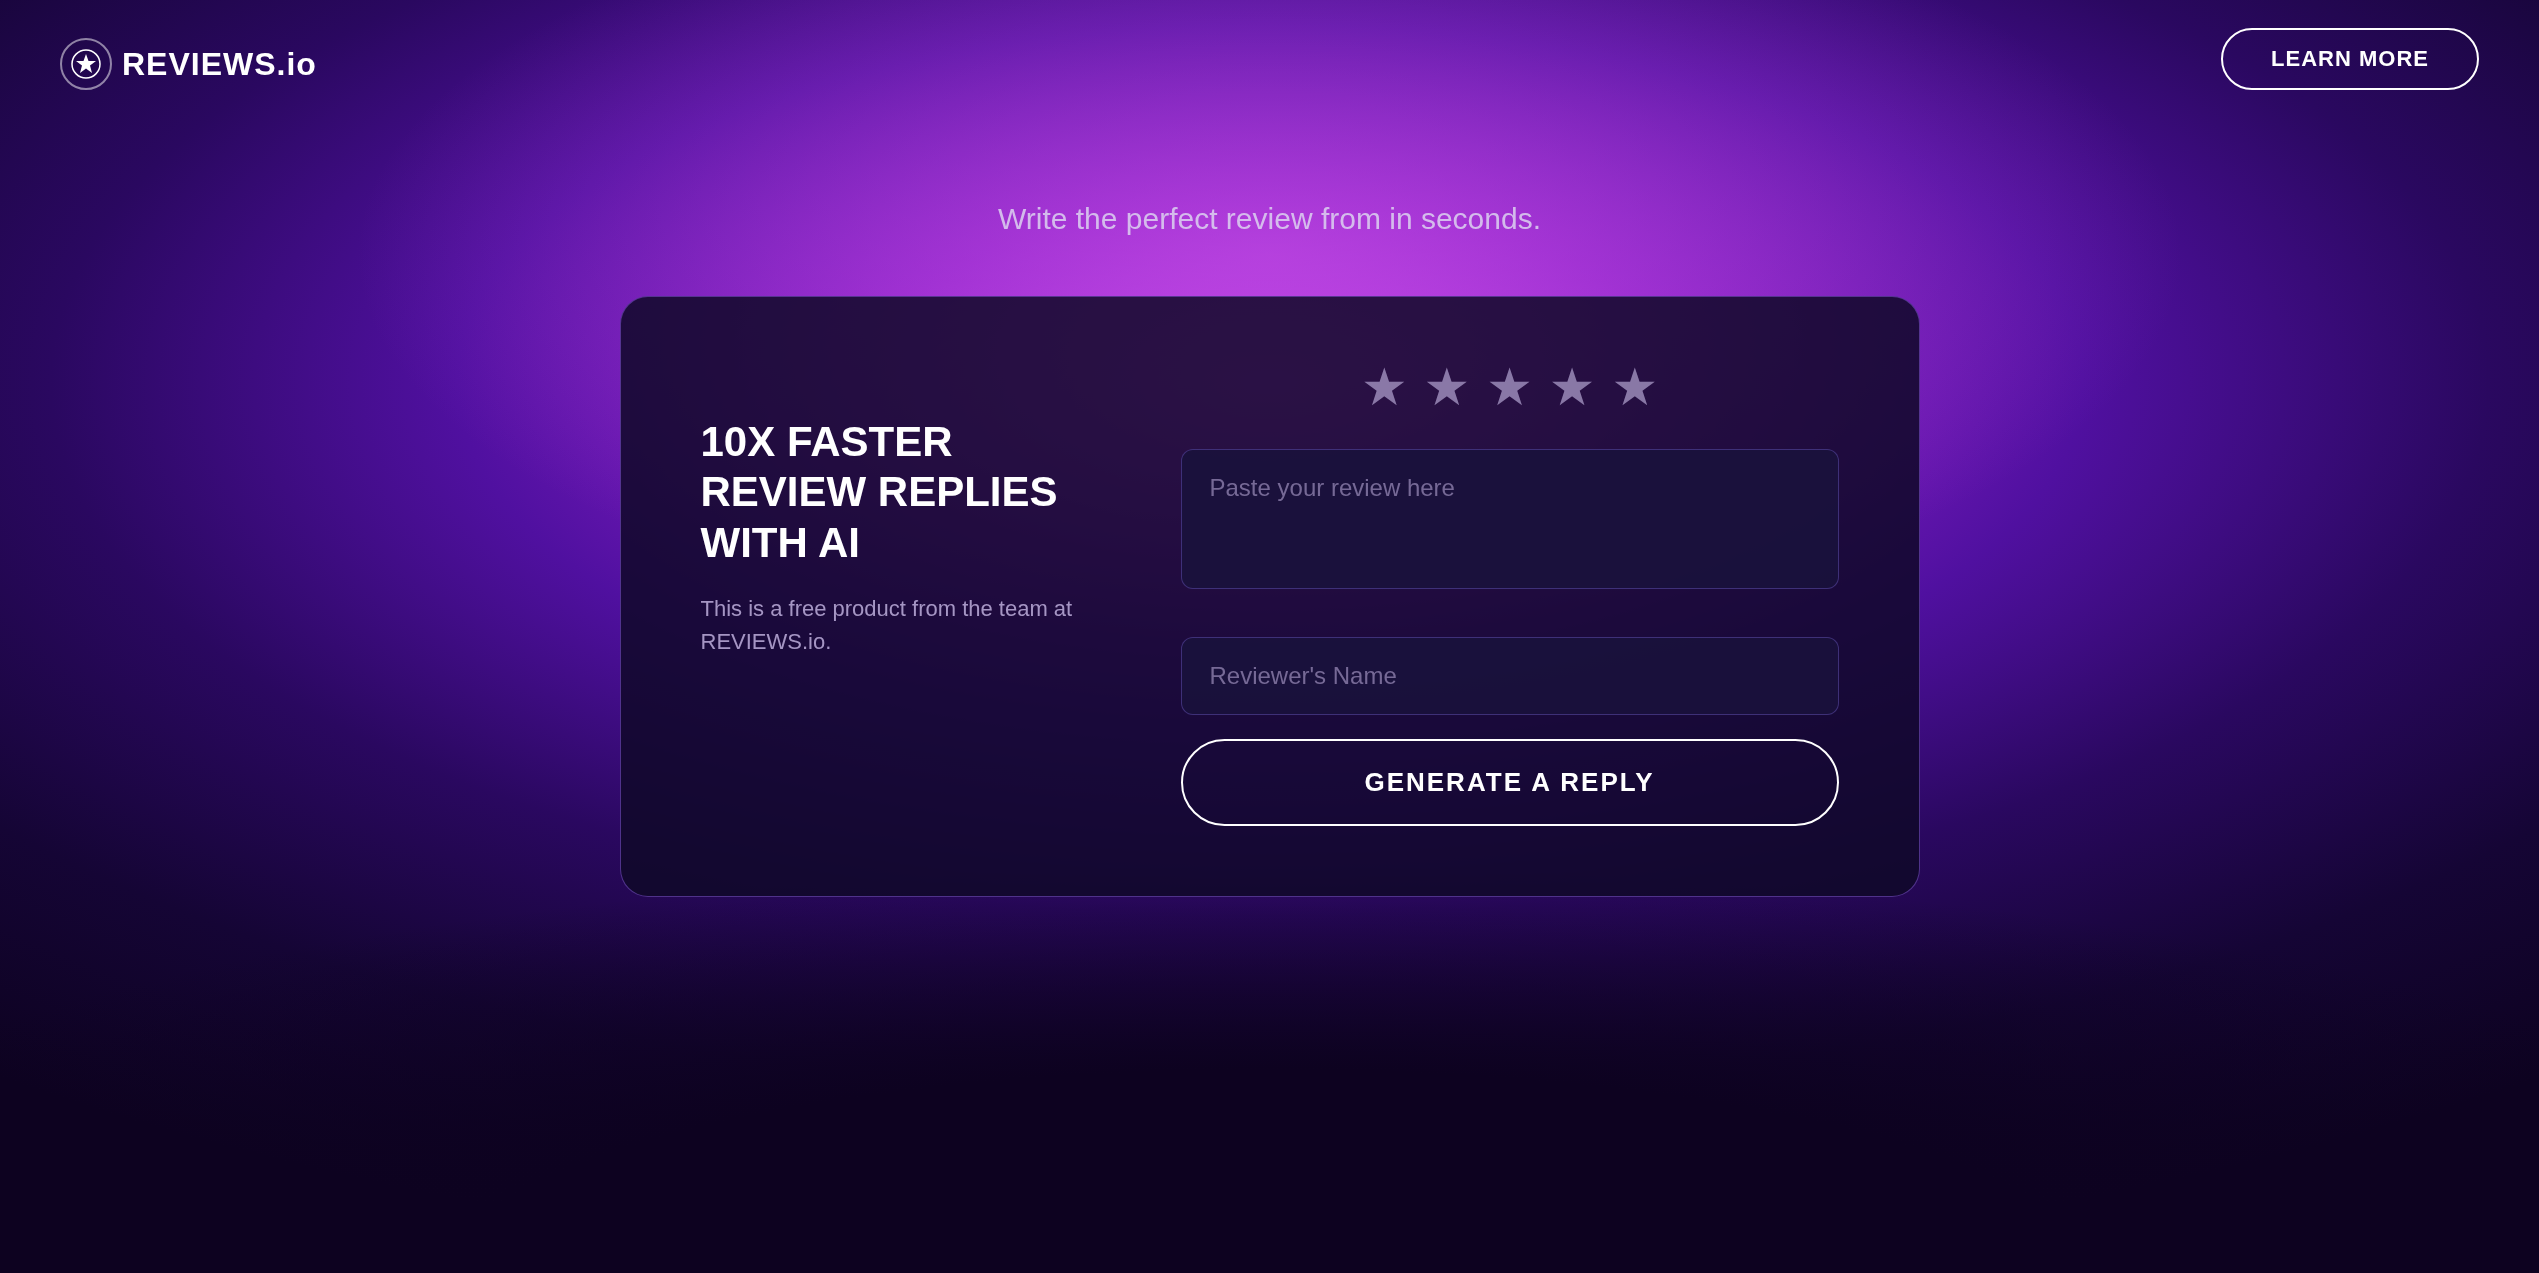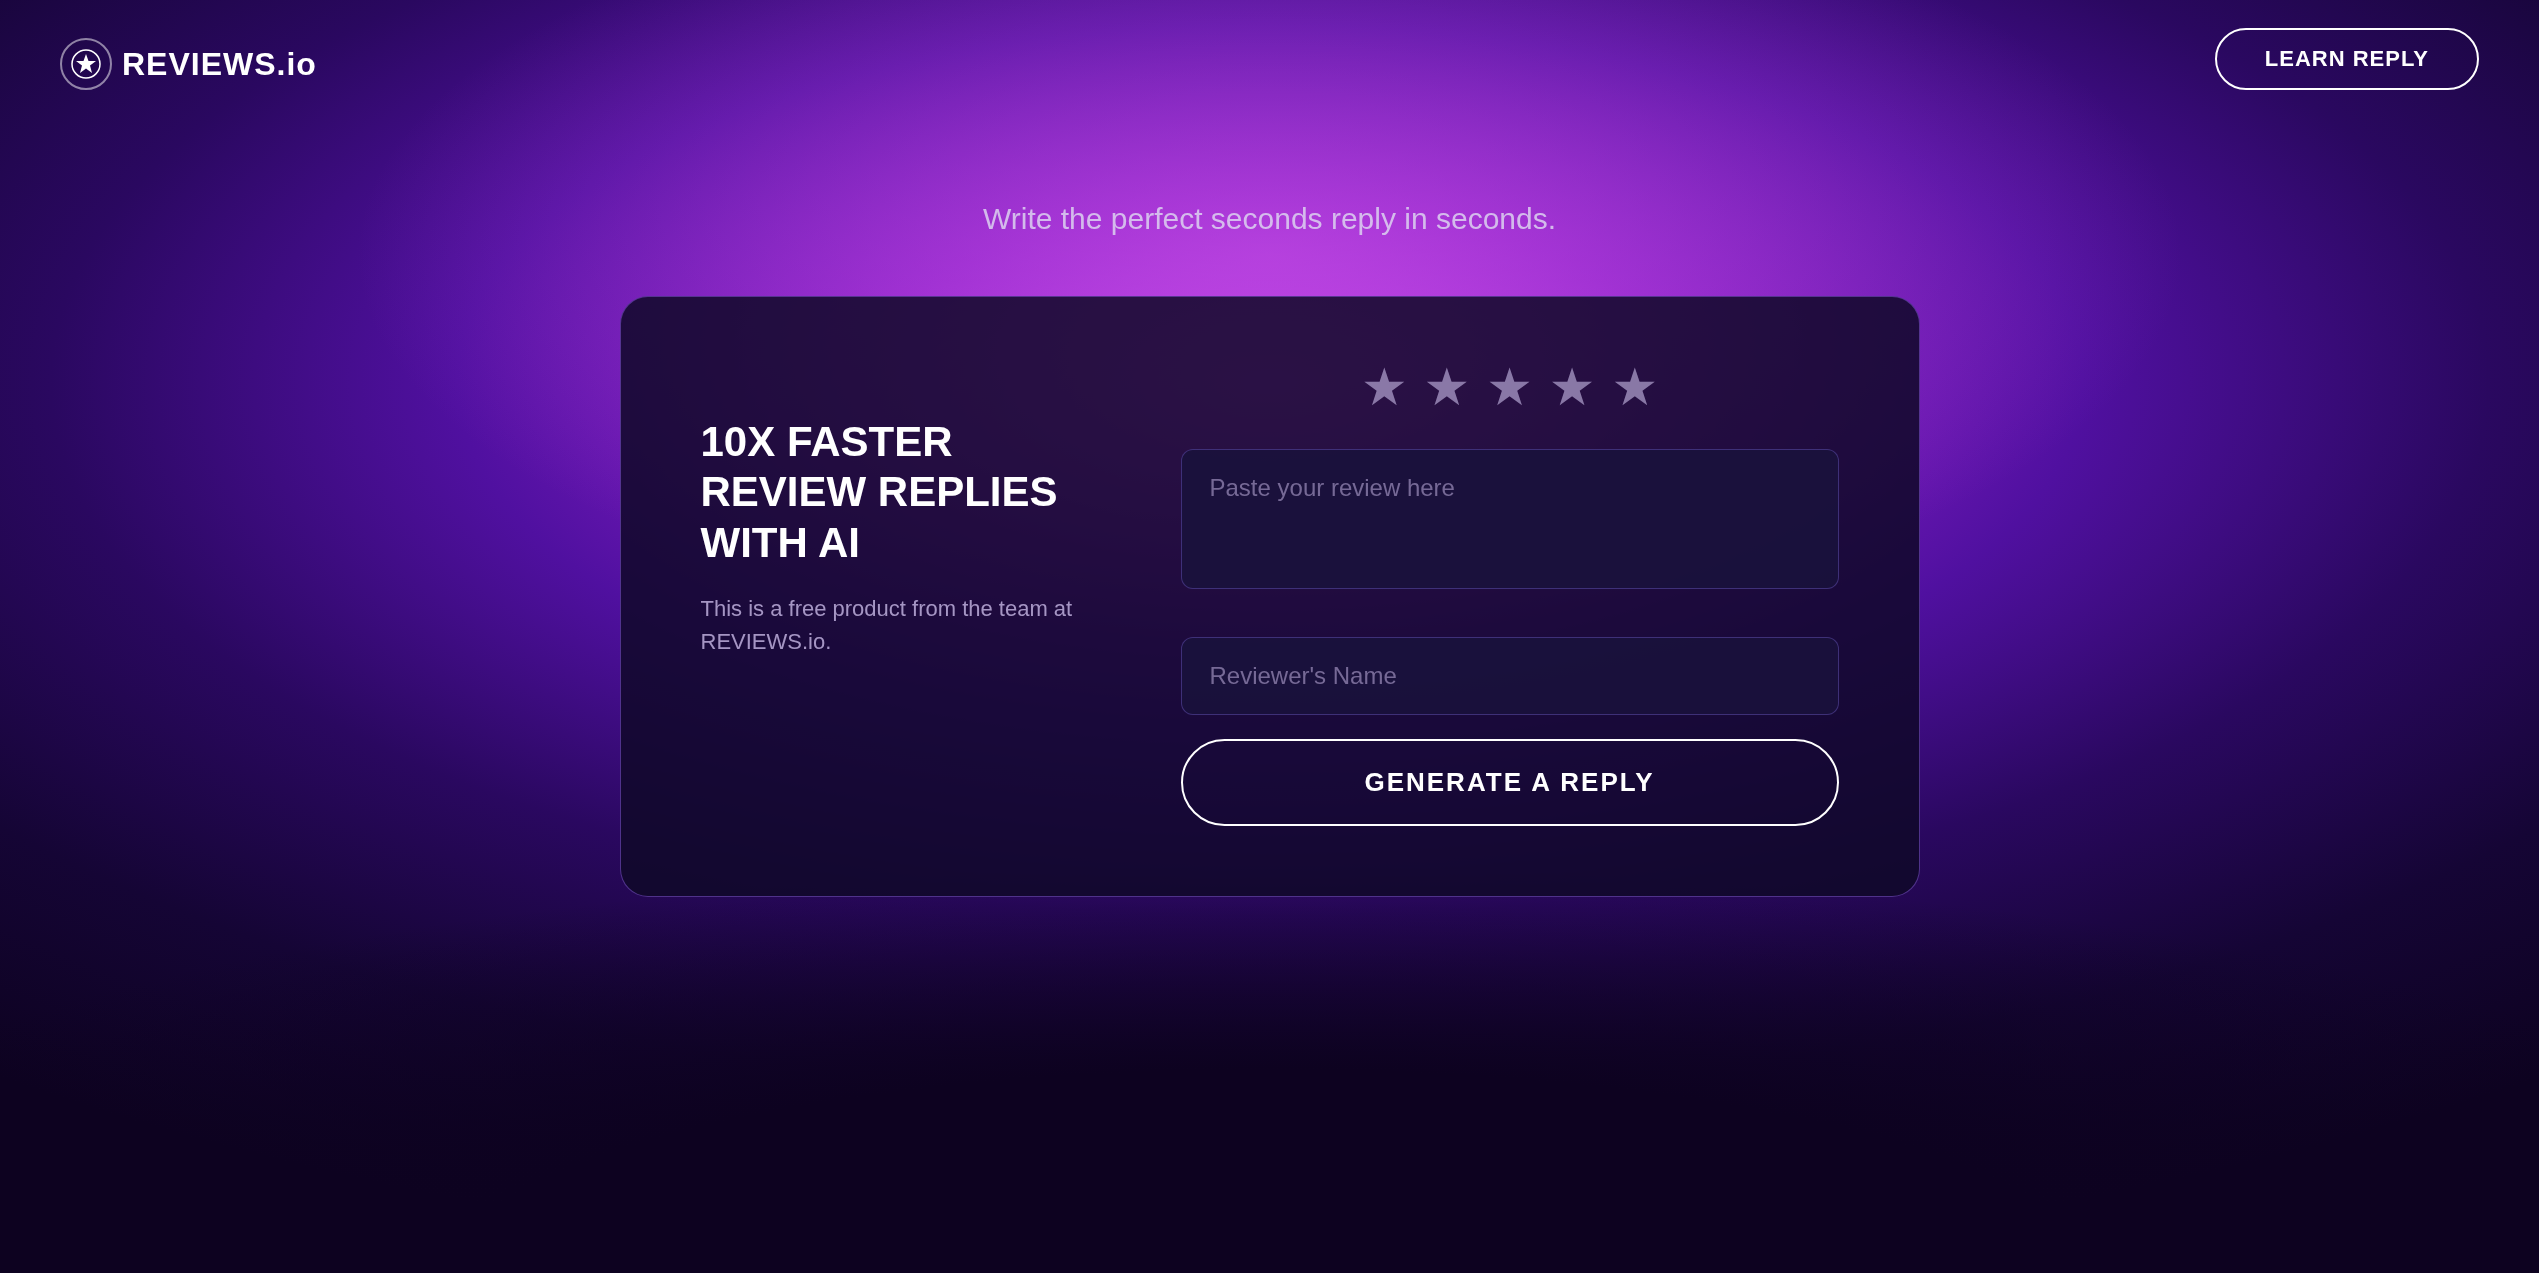--- a/index.html
+++ b/index.html
@@ -240,25 +240,25 @@
   <header class="header">
     <div class="logo">
       <div class="logo-icon">
         <svg viewBox="0 0 30 30" fill="none" xmlns="http://www.w3.org/2000/svg">
           <circle cx="15" cy="15" r="14" stroke="white" stroke-width="1.5" fill="none"></circle>
           <polygon points="15,5 17.5,12 25,12 19,16.5 21,24 15,19.5 9,24 11,16.5 5,12 12.5,12" fill="white"></polygon>
         </svg>
       </div>
       <span class="logo-text">REVIEWS.io</span>
     </div>
-    <button class="learn-more-btn">LEARN REPLY</button>
+    <button class="learn-more-btn">LEARN MORE</button>
   </header>
 
   <section class="hero">
-    <p class="hero-subtitle">Write the perfect seconds reply in seconds.</p>
+    <p class="hero-subtitle">Write the perfect review from in seconds.</p>
   </section>
 
   <div class="card-container">
     <div class="card">
 
       <div class="card-left">
         <h2 class="card-left-title">10X FASTER REVIEW REPLIES WITH AI</h2>
         <p class="card-left-desc">This is a free product from the team at REVIEWS.io.</p>
       </div>
 

